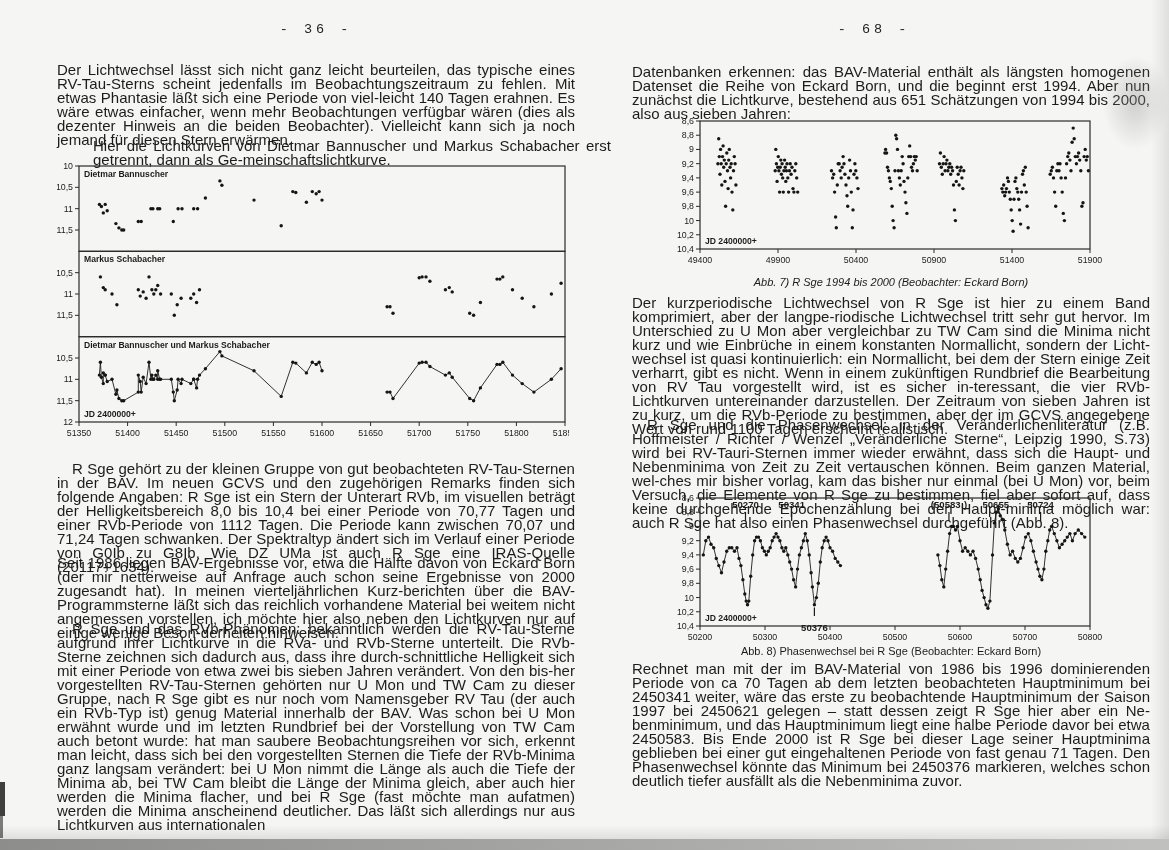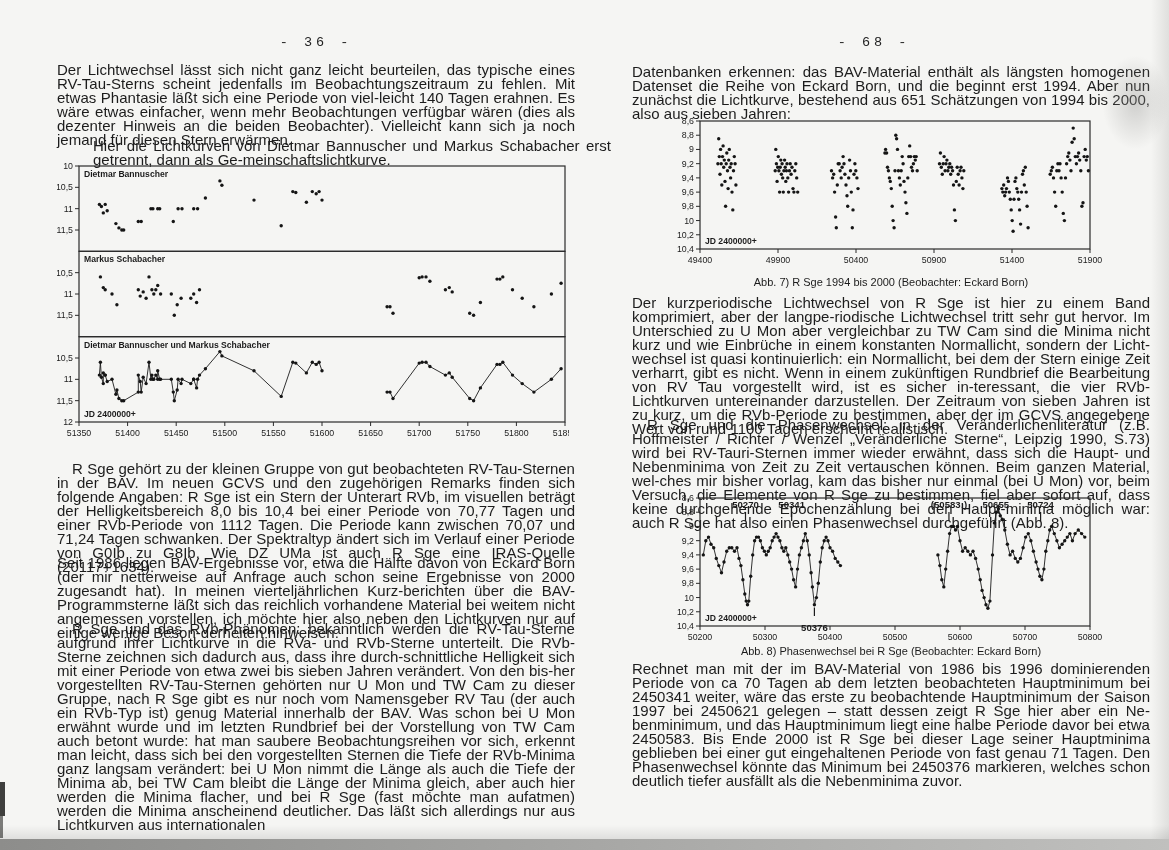--- a/index.html
+++ b/index.html
@@ -3,21 +3,21 @@
 <meta charset="utf-8">
 <style>
   html,body{margin:0;padding:0;}
   body{
     width:1169px;height:850px;position:relative;overflow:hidden;
     background:#f5f5f3;
     font-family:"Liberation Sans",sans-serif;color:#1c1c1c;
   }
   .page-num{
     position:absolute;top:22px;width:140px;text-align:center;
-    font-family:"Liberation Mono",monospace;font-size:13.5px;letter-spacing:4px;color:#222;margin-top:13px;
+    font-family:"Liberation Mono",monospace;font-size:13.5px;letter-spacing:4px;color:#222;
   }
   .para{
     position:absolute;width:518px;text-align:justify;
     font-size:15px;line-height:14px;letter-spacing:0.02px;
   }
   .para b{font-weight:400;padding-left:15px;}
   .caption{
     position:absolute;width:518px;text-align:center;font-size:11px;color:#1c1c1c;
   }
   svg.fig{position:absolute;}
@@ -503,21 +503,21 @@
       <text x="146" y="148" text-anchor="middle" font-size="8.8">49900</text>
       <line x1="224" x2="224" y1="134" y2="138" stroke="#2b2b2b" stroke-width="1"></line>
       <text x="224" y="148" text-anchor="middle" font-size="8.8">50400</text>
       <line x1="302" x2="302" y1="134" y2="138" stroke="#2b2b2b" stroke-width="1"></line>
       <text x="302" y="148" text-anchor="middle" font-size="8.8">50900</text>
       <line x1="380" x2="380" y1="134" y2="138" stroke="#2b2b2b" stroke-width="1"></line>
       <text x="380" y="148" text-anchor="middle" font-size="8.8">51400</text>
       <line x1="458" x2="458" y1="134" y2="138" stroke="#2b2b2b" stroke-width="1"></line>
       <text x="458" y="148" text-anchor="middle" font-size="8.8">51900</text>
     </svg>
-  <div class="caption" style="left:632px;top:276px;">Abb. 7)  R Sge 1994 bis 2000 (Beobachter: Eckard Born)</div>
+  <div class="caption" style="left:632px;top:276px;font-style:italic;">Abb. 7)  R Sge 1994 bis 2000 (Beobachter: Eckard Born)</div>
 
   <div class="para" style="left:632px;top:296px;">Der kurzperiodische Lichtwechsel von R Sge ist hier zu einem Band komprimiert, aber der langpe-riodische Lichtwechsel tritt sehr gut hervor. Im Unterschied zu U Mon aber vergleichbar zu TW Cam sind die Minima nicht kurz und wie Einbrüche in einem konstanten Normallicht, sondern der Licht-wechsel ist quasi kontinuierlich: ein Normallicht, bei dem der Stern einige Zeit verharrt, gibt es nicht. Wenn in einem zukünftigen Rundbrief die Bearbeitung von RV Tau vorgestellt wird, ist es sicher in-teressant, die vier RVb-Lichtkurven untereinander darzustellen. Der Zeitraum von sieben Jahren ist zu kurz, um die RVb-Periode zu bestimmen, aber der im GCVS angegebene Wert von rund 1100 Tagen erscheint realistisch.</div>
   <div class="para" style="left:632px;top:418px;"><b>R Sge und die Phasenwechsel:</b><span> in der Veränderlichenliteratur (z.B. Hoffmeister / Richter / Wenzel „Veränderliche Sterne“, Leipzig 1990, S.73) wird bei RV-Tauri-Sternen immer wieder erwähnt, dass sich die Haupt- und Nebenminima von Zeit zu Zeit vertauschen können. Beim ganzen Material, wel-ches mir bisher vorlag, kam das bisher nur einmal (bei U Mon) vor, beim Versuch, die Elemente von R Sge zu bestimmen, fiel aber sofort auf, dass keine durchgehende Epochenzählung bei den Haupt-minima möglich war: auch R Sge hat also einen Phasenwechsel durchgeführt (Abb. 8).</span></div>
 
   <svg class="fig" width="476" height="158" style="left:632px;top:492px;">
       <rect x="68" y="6" width="390" height="128" fill="none" stroke="#2b2b2b" stroke-width="1.2"></rect>
       <line x1="64" x2="68" y1="6" y2="6" stroke="#2b2b2b" stroke-width="1"></line>
       <text x="62" y="9" text-anchor="end" font-size="8.8">8,6</text>
       <line x1="64" x2="68" y1="20.222222222222292" y2="20.222222222222292" stroke="#2b2b2b" stroke-width="1"></line>
       <text x="62" y="23.222222222222292" text-anchor="end" font-size="8.8">8,8</text>

